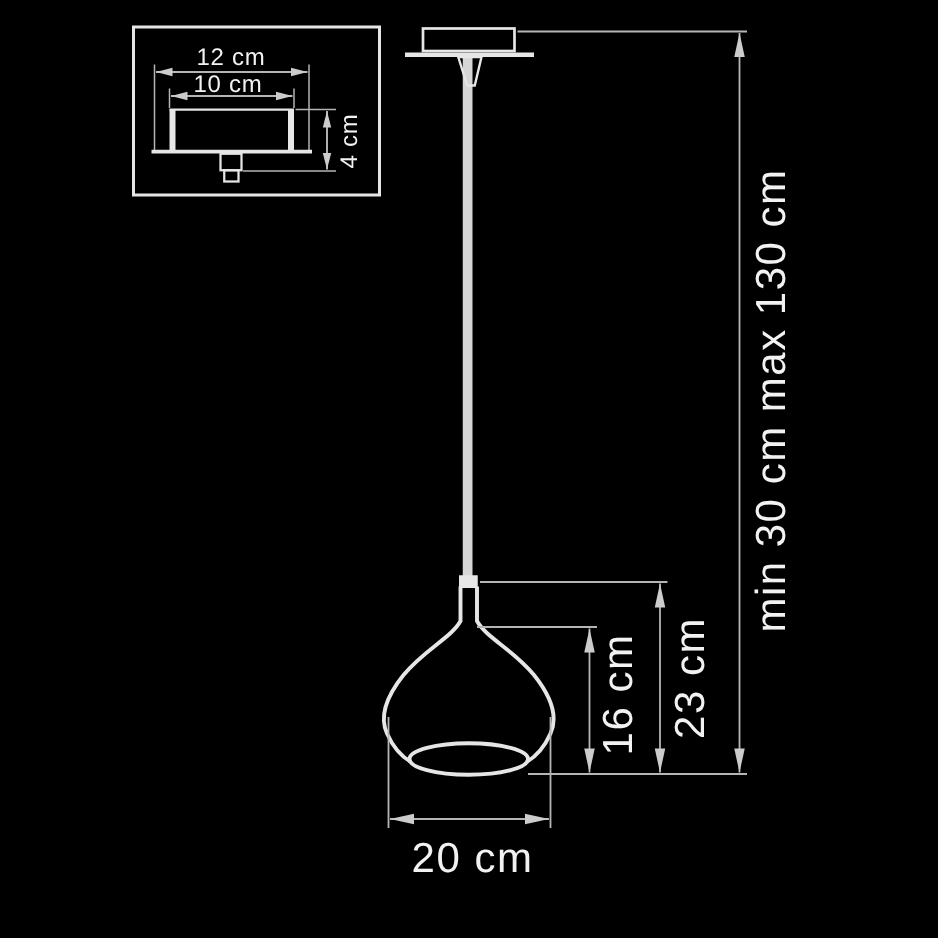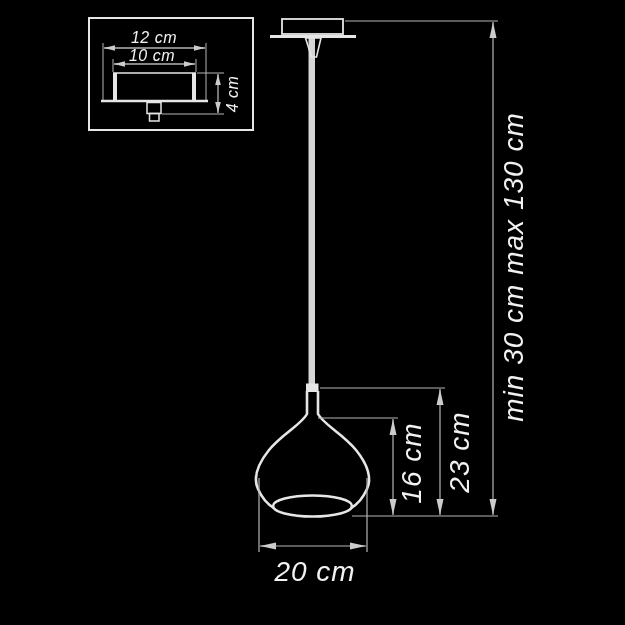--- a/index.html
+++ b/index.html
@@ -3,21 +3,21 @@
 <meta charset="utf-8">
 <style>
   :root{
     --background:#000000;
     --object-stroke:#e6e6e6;
     --dimension-stroke:#b5b5b5;
     --text-color:#f2f2f2;
     --cord-fill:#d6d6d6;
   }
   html,body{margin:0;padding:0;background:var(--background);}
-  .stage{width:625px;height:625px;background:var(--background);position:relative;overflow:hidden;font-style:italic;}
+  .stage{width:625px;height:625px;background:var(--background);position:relative;overflow:hidden;}
   svg{display:block;}
   svg text{
     fill:var(--text-color);
     font-family:"Liberation Sans", sans-serif;
   }
   .txt-main{font-size:28px;letter-spacing:1px;}
   .txt-small{font-size:16px;letter-spacing:0.5px;}
   .obj{stroke:var(--object-stroke);fill:none;}
   .obj-fill{fill:var(--object-stroke);stroke:none;}
   .dim{stroke:var(--dimension-stroke);fill:none;}

